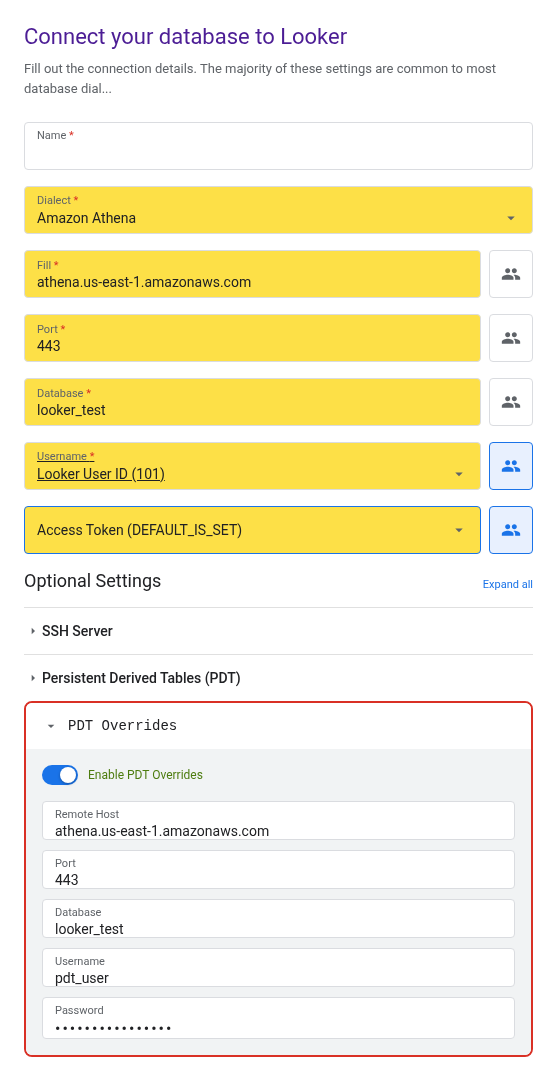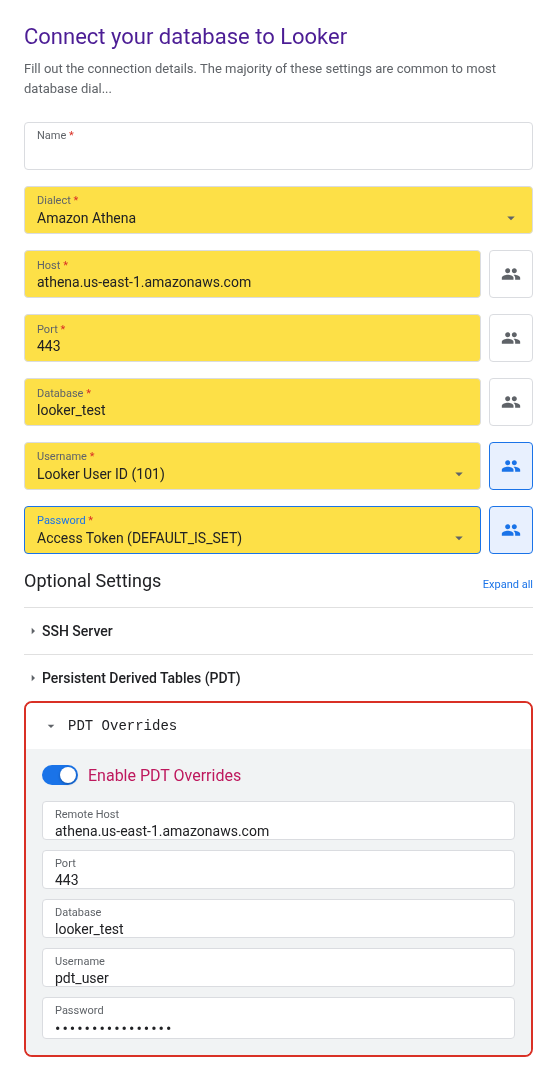--- a/index.html
+++ b/index.html
@@ -191,22 +191,22 @@
       width: 16px;
       height: 16px;
       background: #fff;
       border-radius: 50%;
       position: absolute;
       top: 2px;
       right: 2px;
       box-shadow: 0 1px 3px rgba(0,0,0,0.3);
     }
     .toggle-label {
-      font-size: 16px;
-      color: #be185d;
+      font-size: 12px;
+      color: #4d7c0f;
     }
 
     
     .inner-field {
       background: #fff;
       border: 1px solid #dadce0;
       border-radius: 4px;
       padding: 6px 12px 0 12px;
       margin-bottom: 10px;
     }
@@ -253,21 +253,21 @@
           </svg>
       </span>
     </div>
   </div>
 </div>
 
 <div class="field-group">
   <div class="field-row">
     <div class="select-field" style="flex:1;">
       <label>
-        <span>Host</span> <span class="req-star">*</span>
+        <span>Fill</span> <span class="req-star">*</span>
       </label>
       <div class="select-value-row">
         <span class="select-value">athena.us-east-1.amazonaws.com</span>
       </div>
     </div>
     <button class="user-icon-btn">
       <svg viewBox="0 0 24 24" fill="#5f6368">
           <path d="M16 11c1.66 0 2.99-1.34 2.99-3S17.66 5 16 5c-1.66 0-3 1.34-3 3s1.34 3 3 3zm-8 0c1.66 0 2.99-1.34 2.99-3S9.66 5 8 5C6.34 5 5 6.34 5 8s1.34 3 3 3zm0 2c-2.33 0-7 1.17-7 3.5V19h14v-2.5c0-2.33-4.67-3.5-7-3.5zm8 0c-.29 0-.62.02-.97.05 1.16.84 1.97 1.97 1.97 3.45V19h6v-2.5c0-2.33-4.67-3.5-7-3.5z"></path>
         </svg>
     </button>
@@ -305,21 +305,21 @@
     <button class="user-icon-btn">
       <svg viewBox="0 0 24 24" fill="#5f6368">
           <path d="M16 11c1.66 0 2.99-1.34 2.99-3S17.66 5 16 5c-1.66 0-3 1.34-3 3s1.34 3 3 3zm-8 0c1.66 0 2.99-1.34 2.99-3S9.66 5 8 5C6.34 5 5 6.34 5 8s1.34 3 3 3zm0 2c-2.33 0-7 1.17-7 3.5V19h14v-2.5c0-2.33-4.67-3.5-7-3.5zm8 0c-.29 0-.62.02-.97.05 1.16.84 1.97 1.97 1.97 3.45V19h6v-2.5c0-2.33-4.67-3.5-7-3.5z"></path>
         </svg>
     </button>
   </div>
 </div>
 
 <div class="field-group">
   <div class="field-row">
-    <div class="select-field" style="flex:1;">
+    <div class="select-field" style="flex:1;text-decoration:underline;">
       <label>
         <span>Username</span> <span class="req-star">*</span>
       </label>
       <div class="select-value-row">
         <span class="select-value">Looker User ID (101)</span>
         <span class="chevron-icon">
           <svg viewBox="0 0 24 24" fill="#5f6368">
               <path d="M7 10l5 5 5-5z"></path>
             </svg>
         </span>
@@ -329,23 +329,20 @@
       <svg viewBox="0 0 24 24" fill="#1a73e8">
           <path d="M16 11c1.66 0 2.99-1.34 2.99-3S17.66 5 16 5c-1.66 0-3 1.34-3 3s1.34 3 3 3zm-8 0c1.66 0 2.99-1.34 2.99-3S9.66 5 8 5C6.34 5 5 6.34 5 8s1.34 3 3 3zm0 2c-2.33 0-7 1.17-7 3.5V19h14v-2.5c0-2.33-4.67-3.5-7-3.5zm8 0c-.29 0-.62.02-.97.05 1.16.84 1.97 1.97 1.97 3.45V19h6v-2.5c0-2.33-4.67-3.5-7-3.5z"></path>
         </svg>
     </button>
   </div>
 </div>
 
 <div class="field-group">
   <div class="field-row">
     <div class="select-field active-border" style="flex:1; border-color:#1a73e8;">
-      <label style="color:#1a73e8;">
-        <span>Password</span> <span class="req-star" style="color:#d93025;">*</span>
-      </label>
       <div class="select-value-row">
         <span class="select-value">Access Token (DEFAULT_IS_SET)</span>
         <span class="chevron-icon">
           <svg viewBox="0 0 24 24" fill="#5f6368">
               <path d="M7 10l5 5 5-5z"></path>
             </svg>
         </span>
       </div>
     </div>
     <button class="user-icon-btn active">

